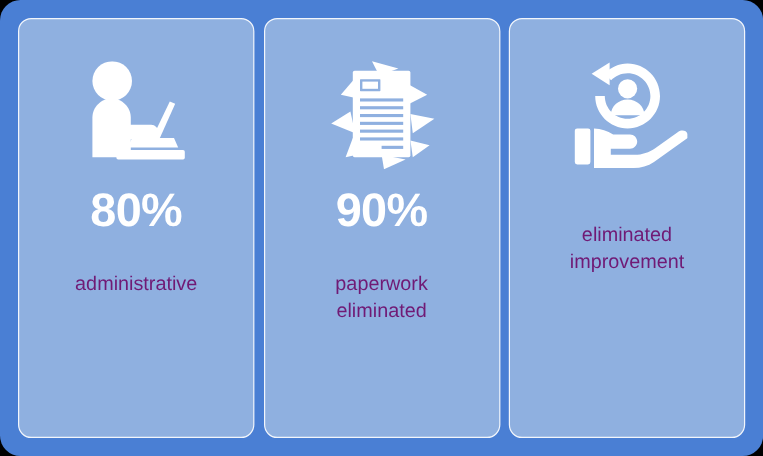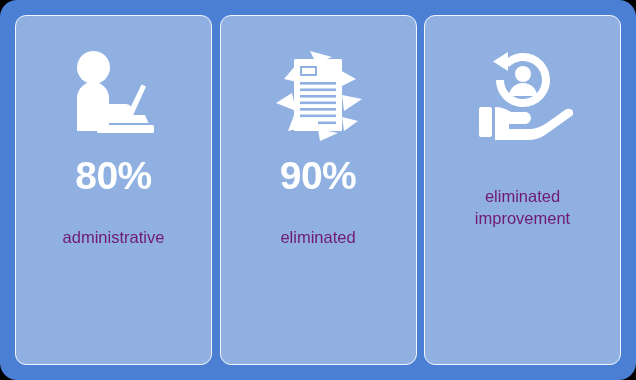--- a/index.html
+++ b/index.html
@@ -123,20 +123,21 @@
           <rect x="28" y="46" width="36" height="2.6"></rect>
           <rect x="28" y="52.5" width="36" height="2.6"></rect>
           <rect x="28" y="59" width="36" height="2.6"></rect>
           <rect x="28" y="65.5" width="36" height="2.6"></rect>
           <rect x="46" y="72.5" width="18" height="2.6"></rect>
         </g>
       </svg>
     </div>
     <div class="stat-value">90%</div>
     <div class="stat-caption">
+      <span class="cap-line">paperwork</span>
       <span class="cap-line">eliminated</span>
     </div>
   </div>
 
   <div class="stat-card">
     <div class="icon-wrap">
       <svg width="100" height="92" viewBox="0 0 100 92" aria-hidden="true">
         <g fill="#ffffff">
 
           <path d="M50 4 C64.9 4 77 16.1 77 31 C77 45.9 64.9 58 50 58 C35.1 58 23 45.9 23 31 L31 31 C31 41.5 39.5 50 50 50 C60.5 50 69 41.5 69 31 C69 20.5 60.5 12 50 12 C44.6 12 39.7 14.3 36.2 17.9 L31 12.4 C35.9 7.2 42.6 4 50 4 Z"></path>

